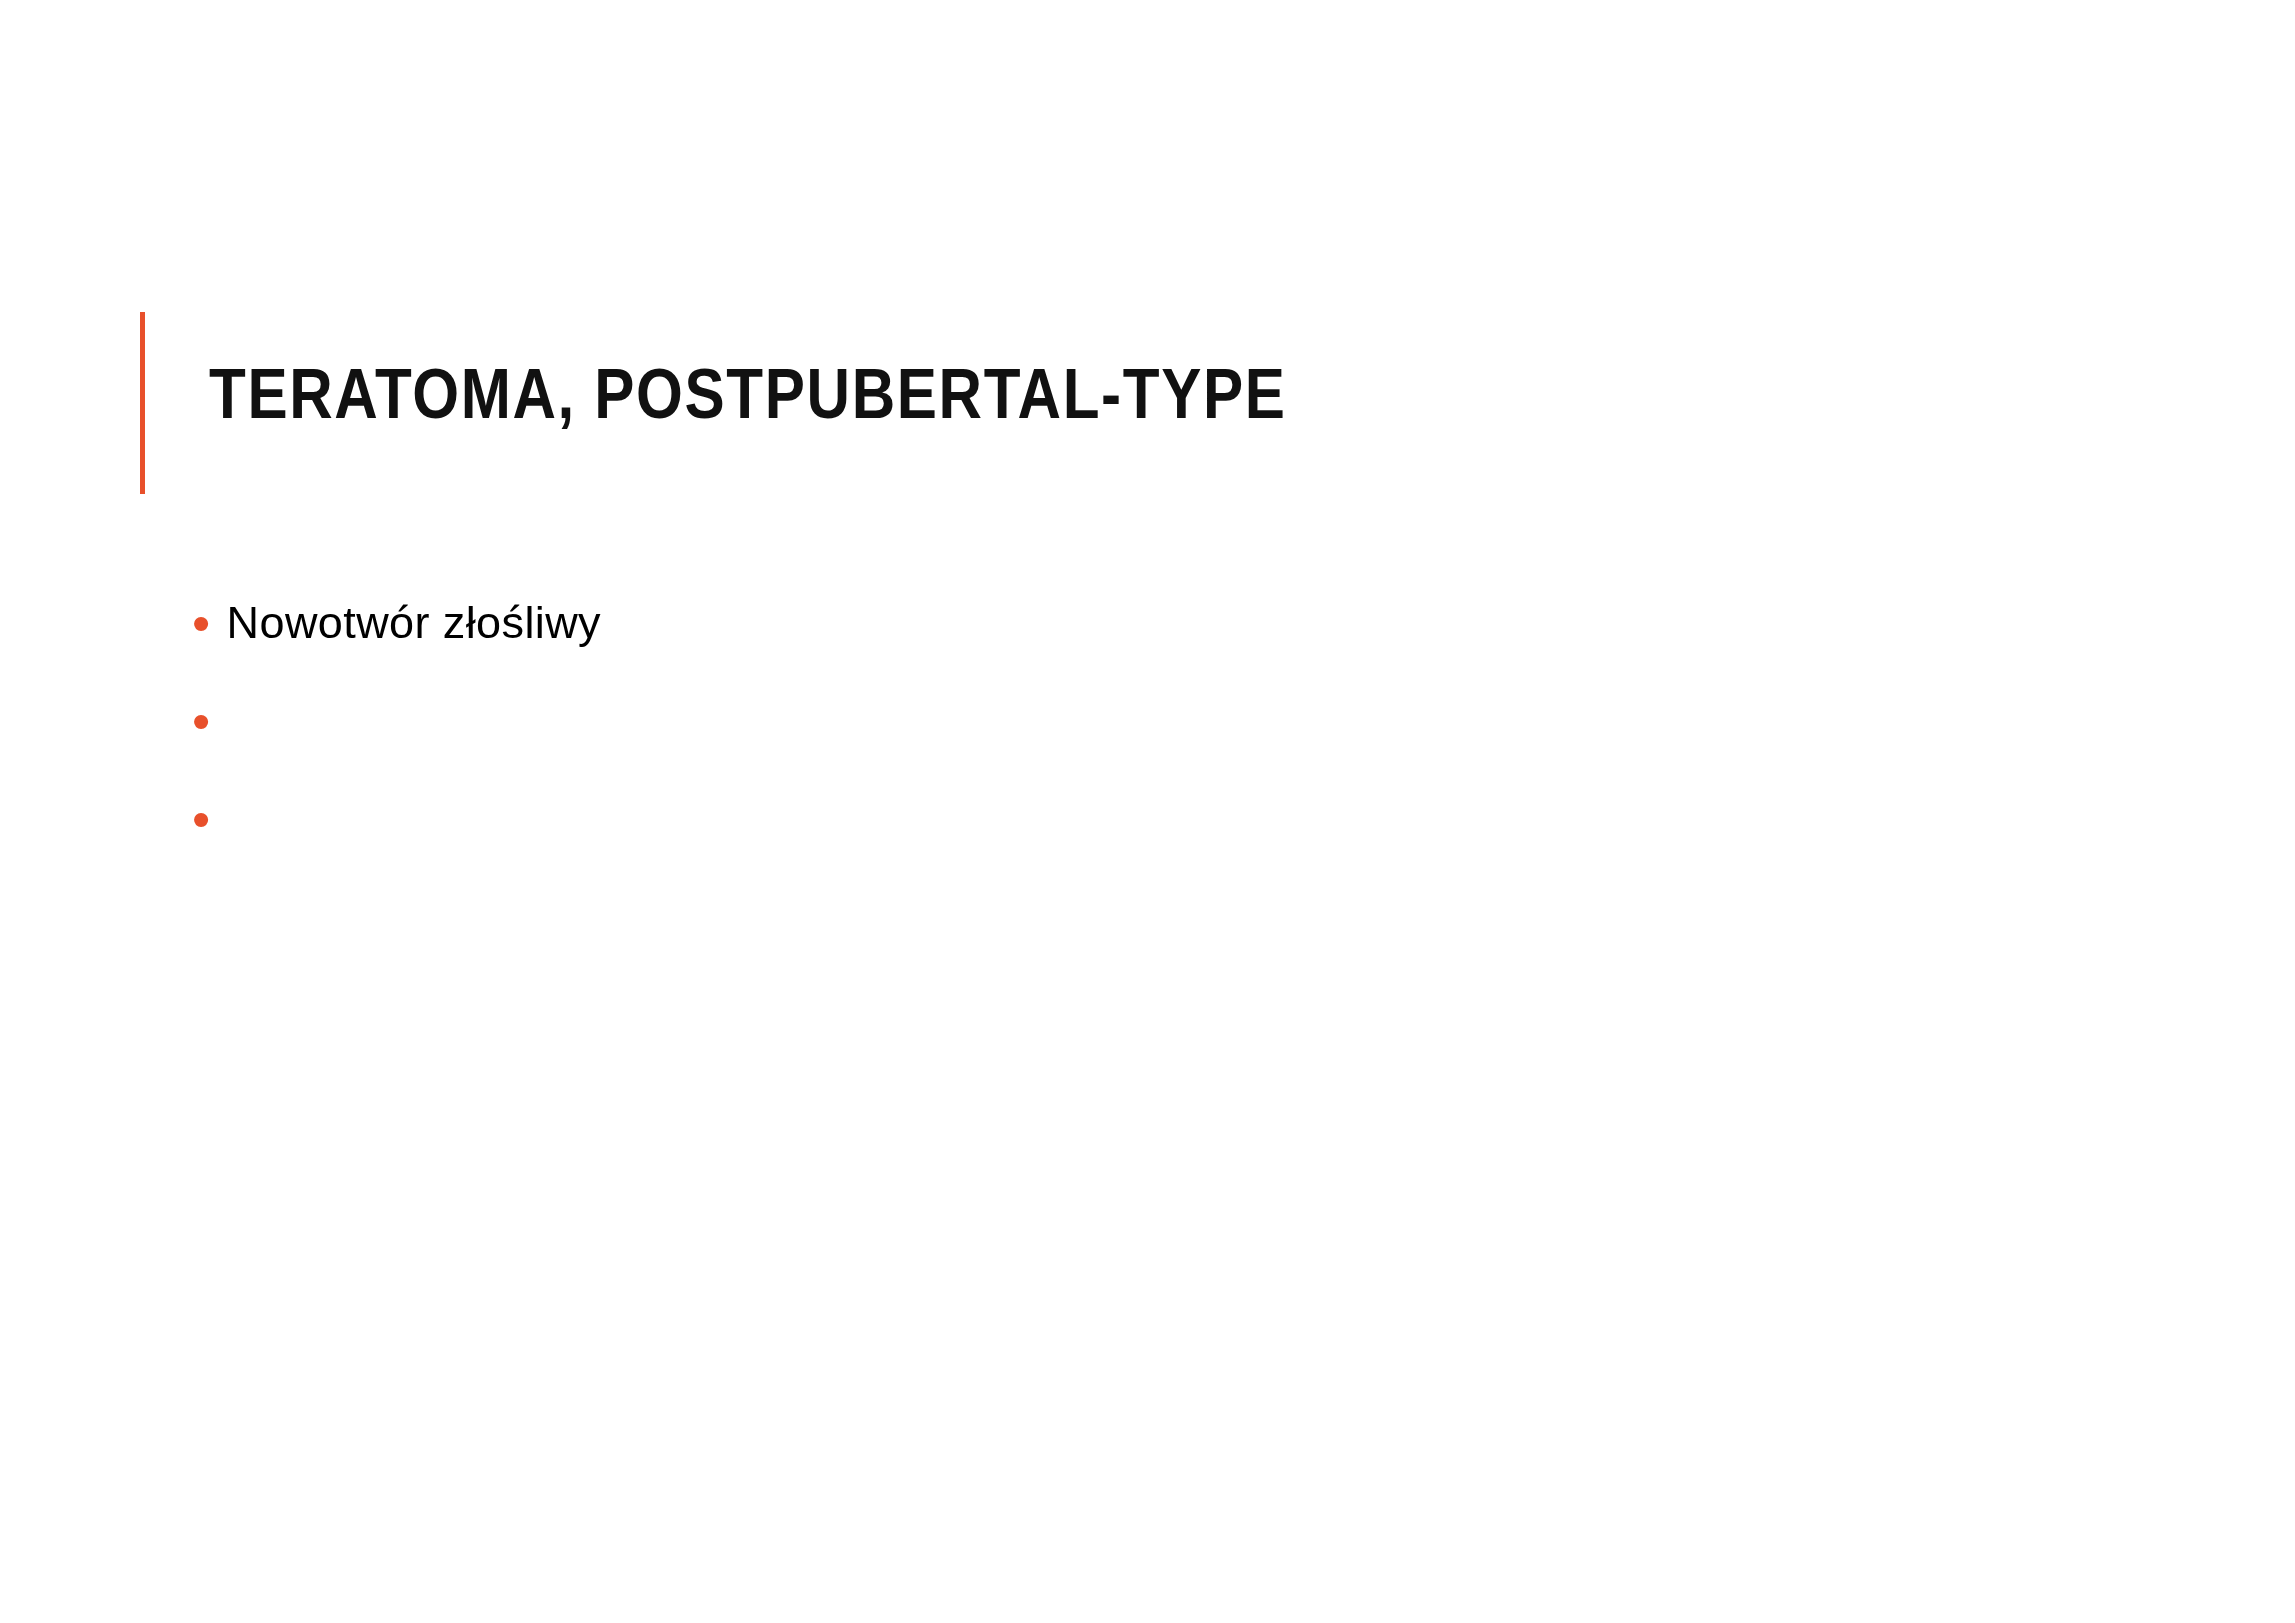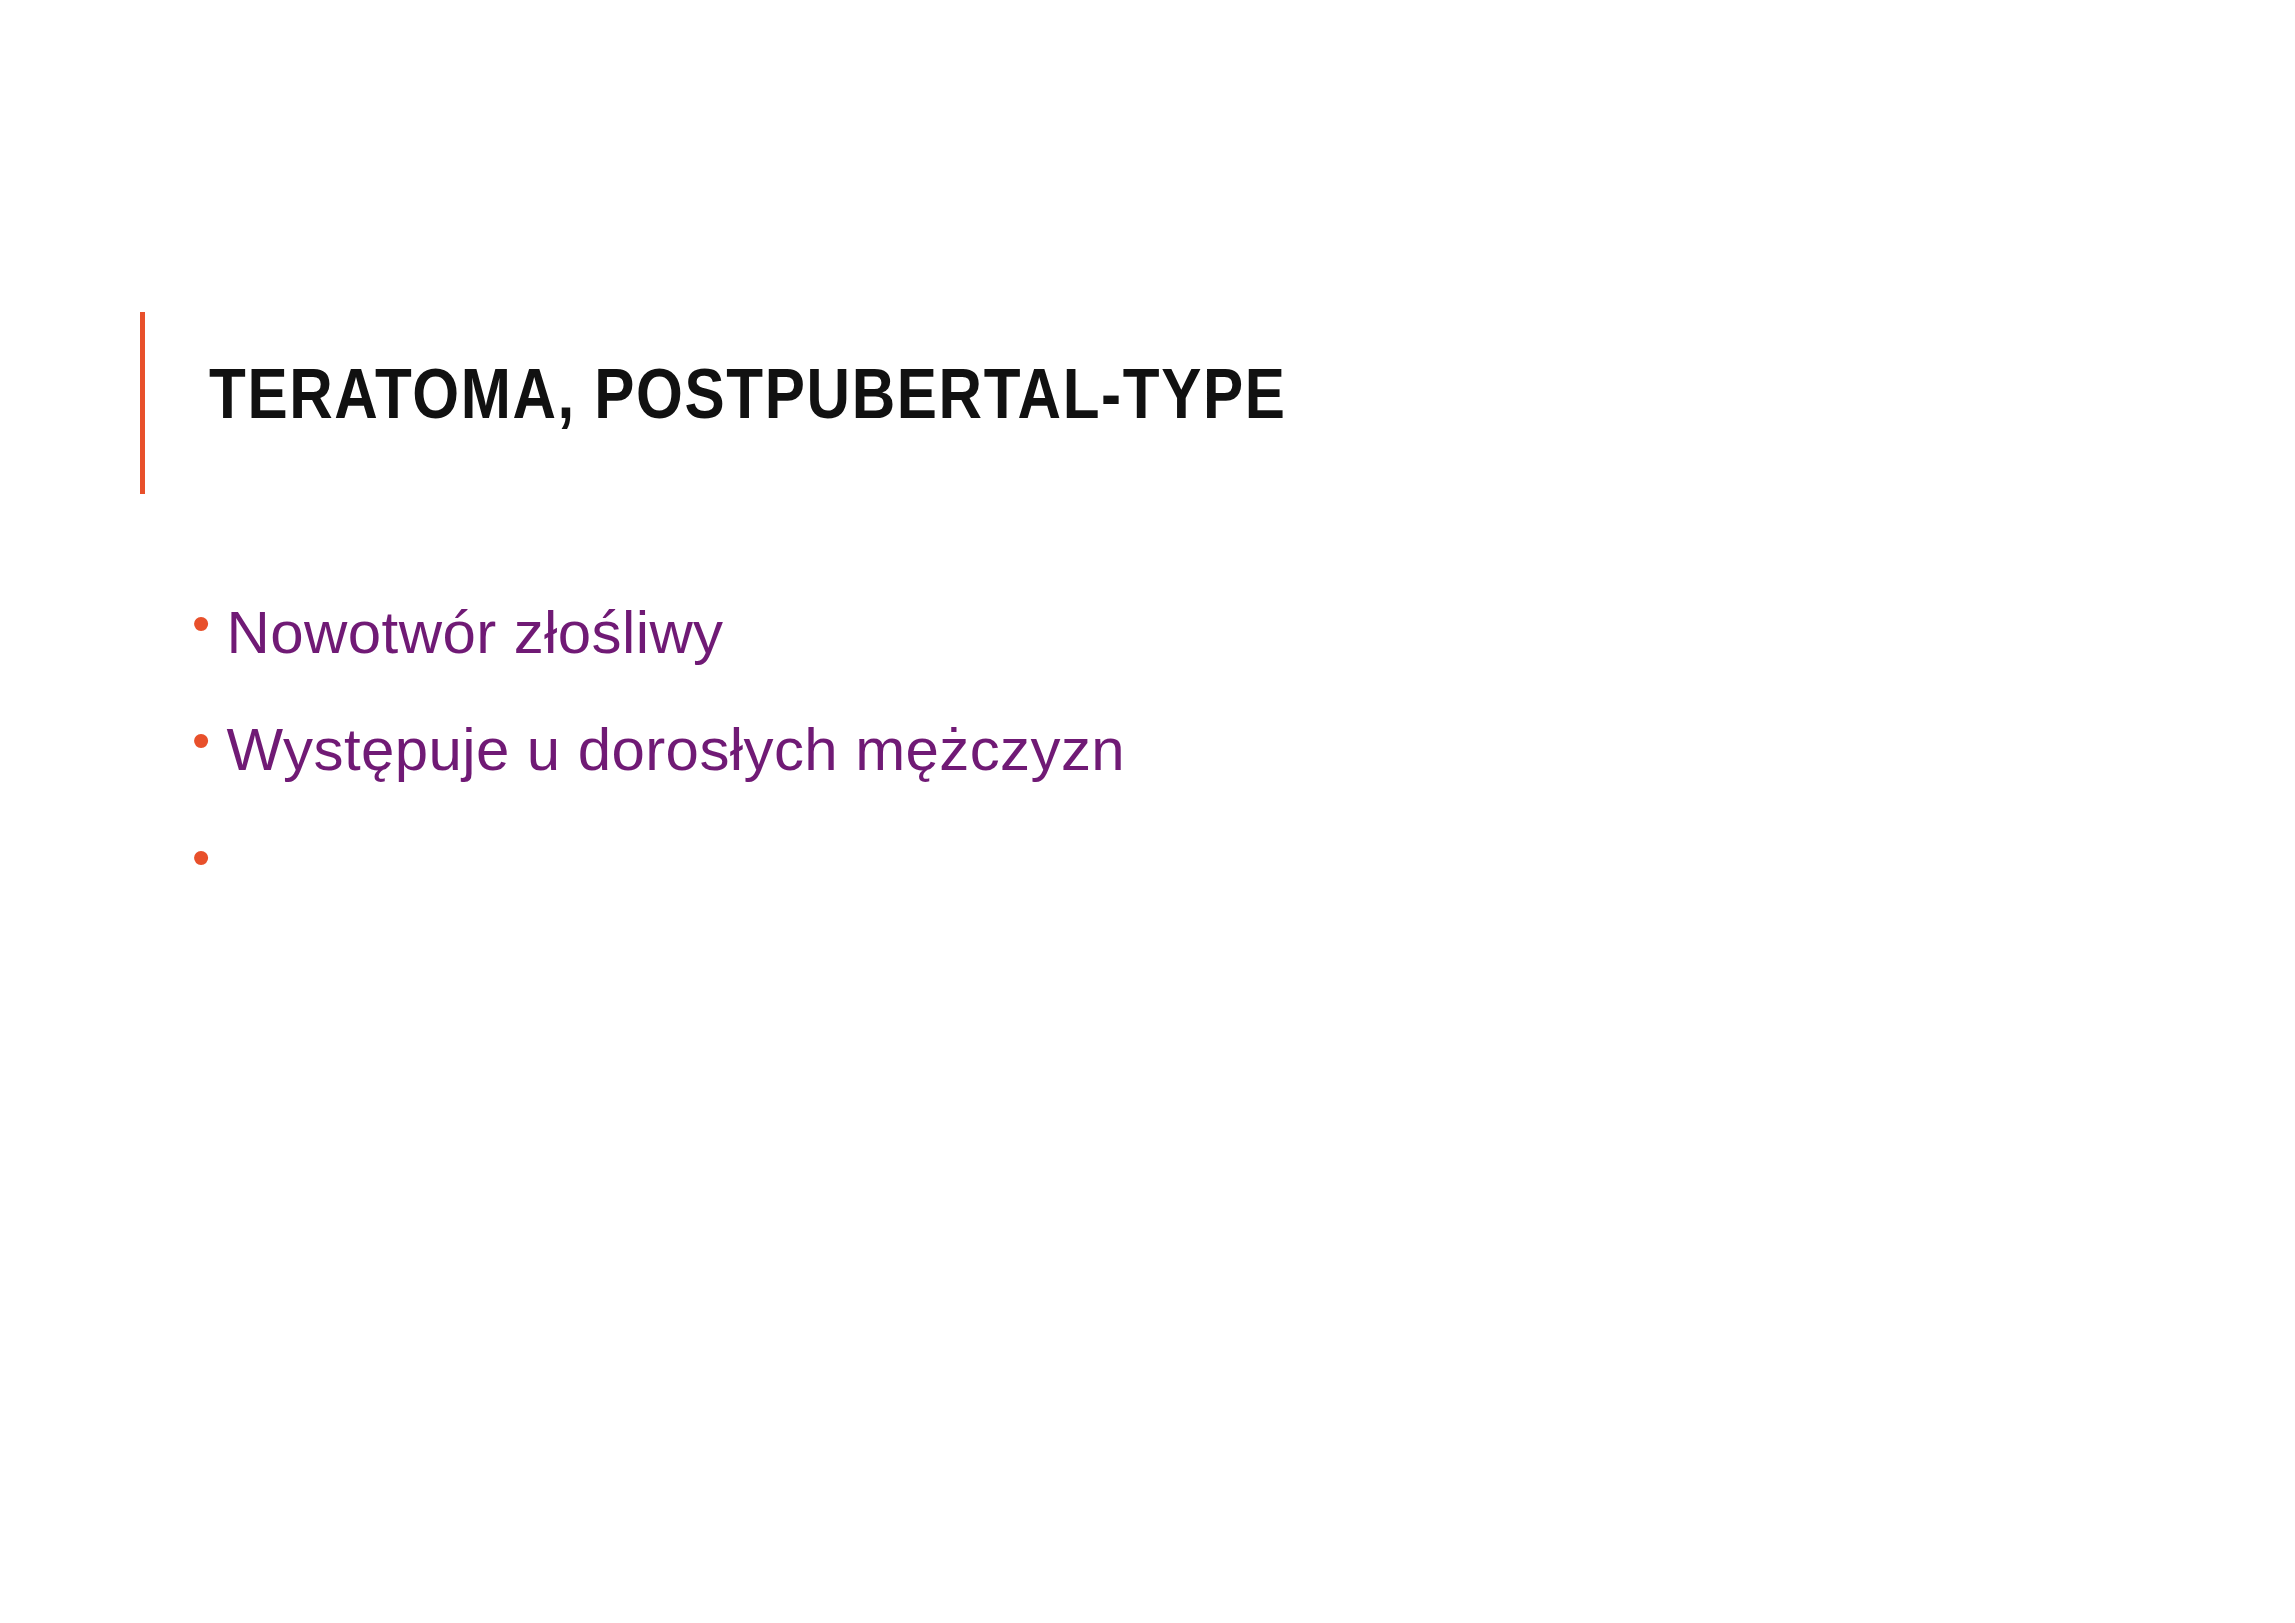--- a/index.html
+++ b/index.html
@@ -71,24 +71,24 @@
   .bullet-dot {
     color: #e8502b;
     font-size: 52px;
     line-height: 1.08;
     margin-right: 16.4px;
     flex: 0 0 auto;
   }
 
   .bullet-text {
     font-family: "Liberation Sans", sans-serif;
-    font-size: 60px;
+    font-size: 45px;
     line-height: 1.25;
     font-weight: 400;
-    color: #701a75;
+    color: #000000;
     letter-spacing: 0.4px;
     max-width: 1458px;
   }
 </style>
 </head>
 <body>
 
 <div class="slide">
 
   <div class="title-block">
@@ -98,21 +98,20 @@
 
   <div class="body-block">
 
     <div class="bullet-row">
       <span class="bullet-dot">•</span>
       <span class="bullet-text">Nowotwór złośliwy</span>
     </div>
 
     <div class="bullet-row">
       <span class="bullet-dot">•</span>
-      <span class="bullet-text">Występuje u dorosłych mężczyzn</span>
     </div>
 
     <div class="bullet-row">
       <span class="bullet-dot">•</span>
     </div>
 
   </div>
 
 </div>
 

